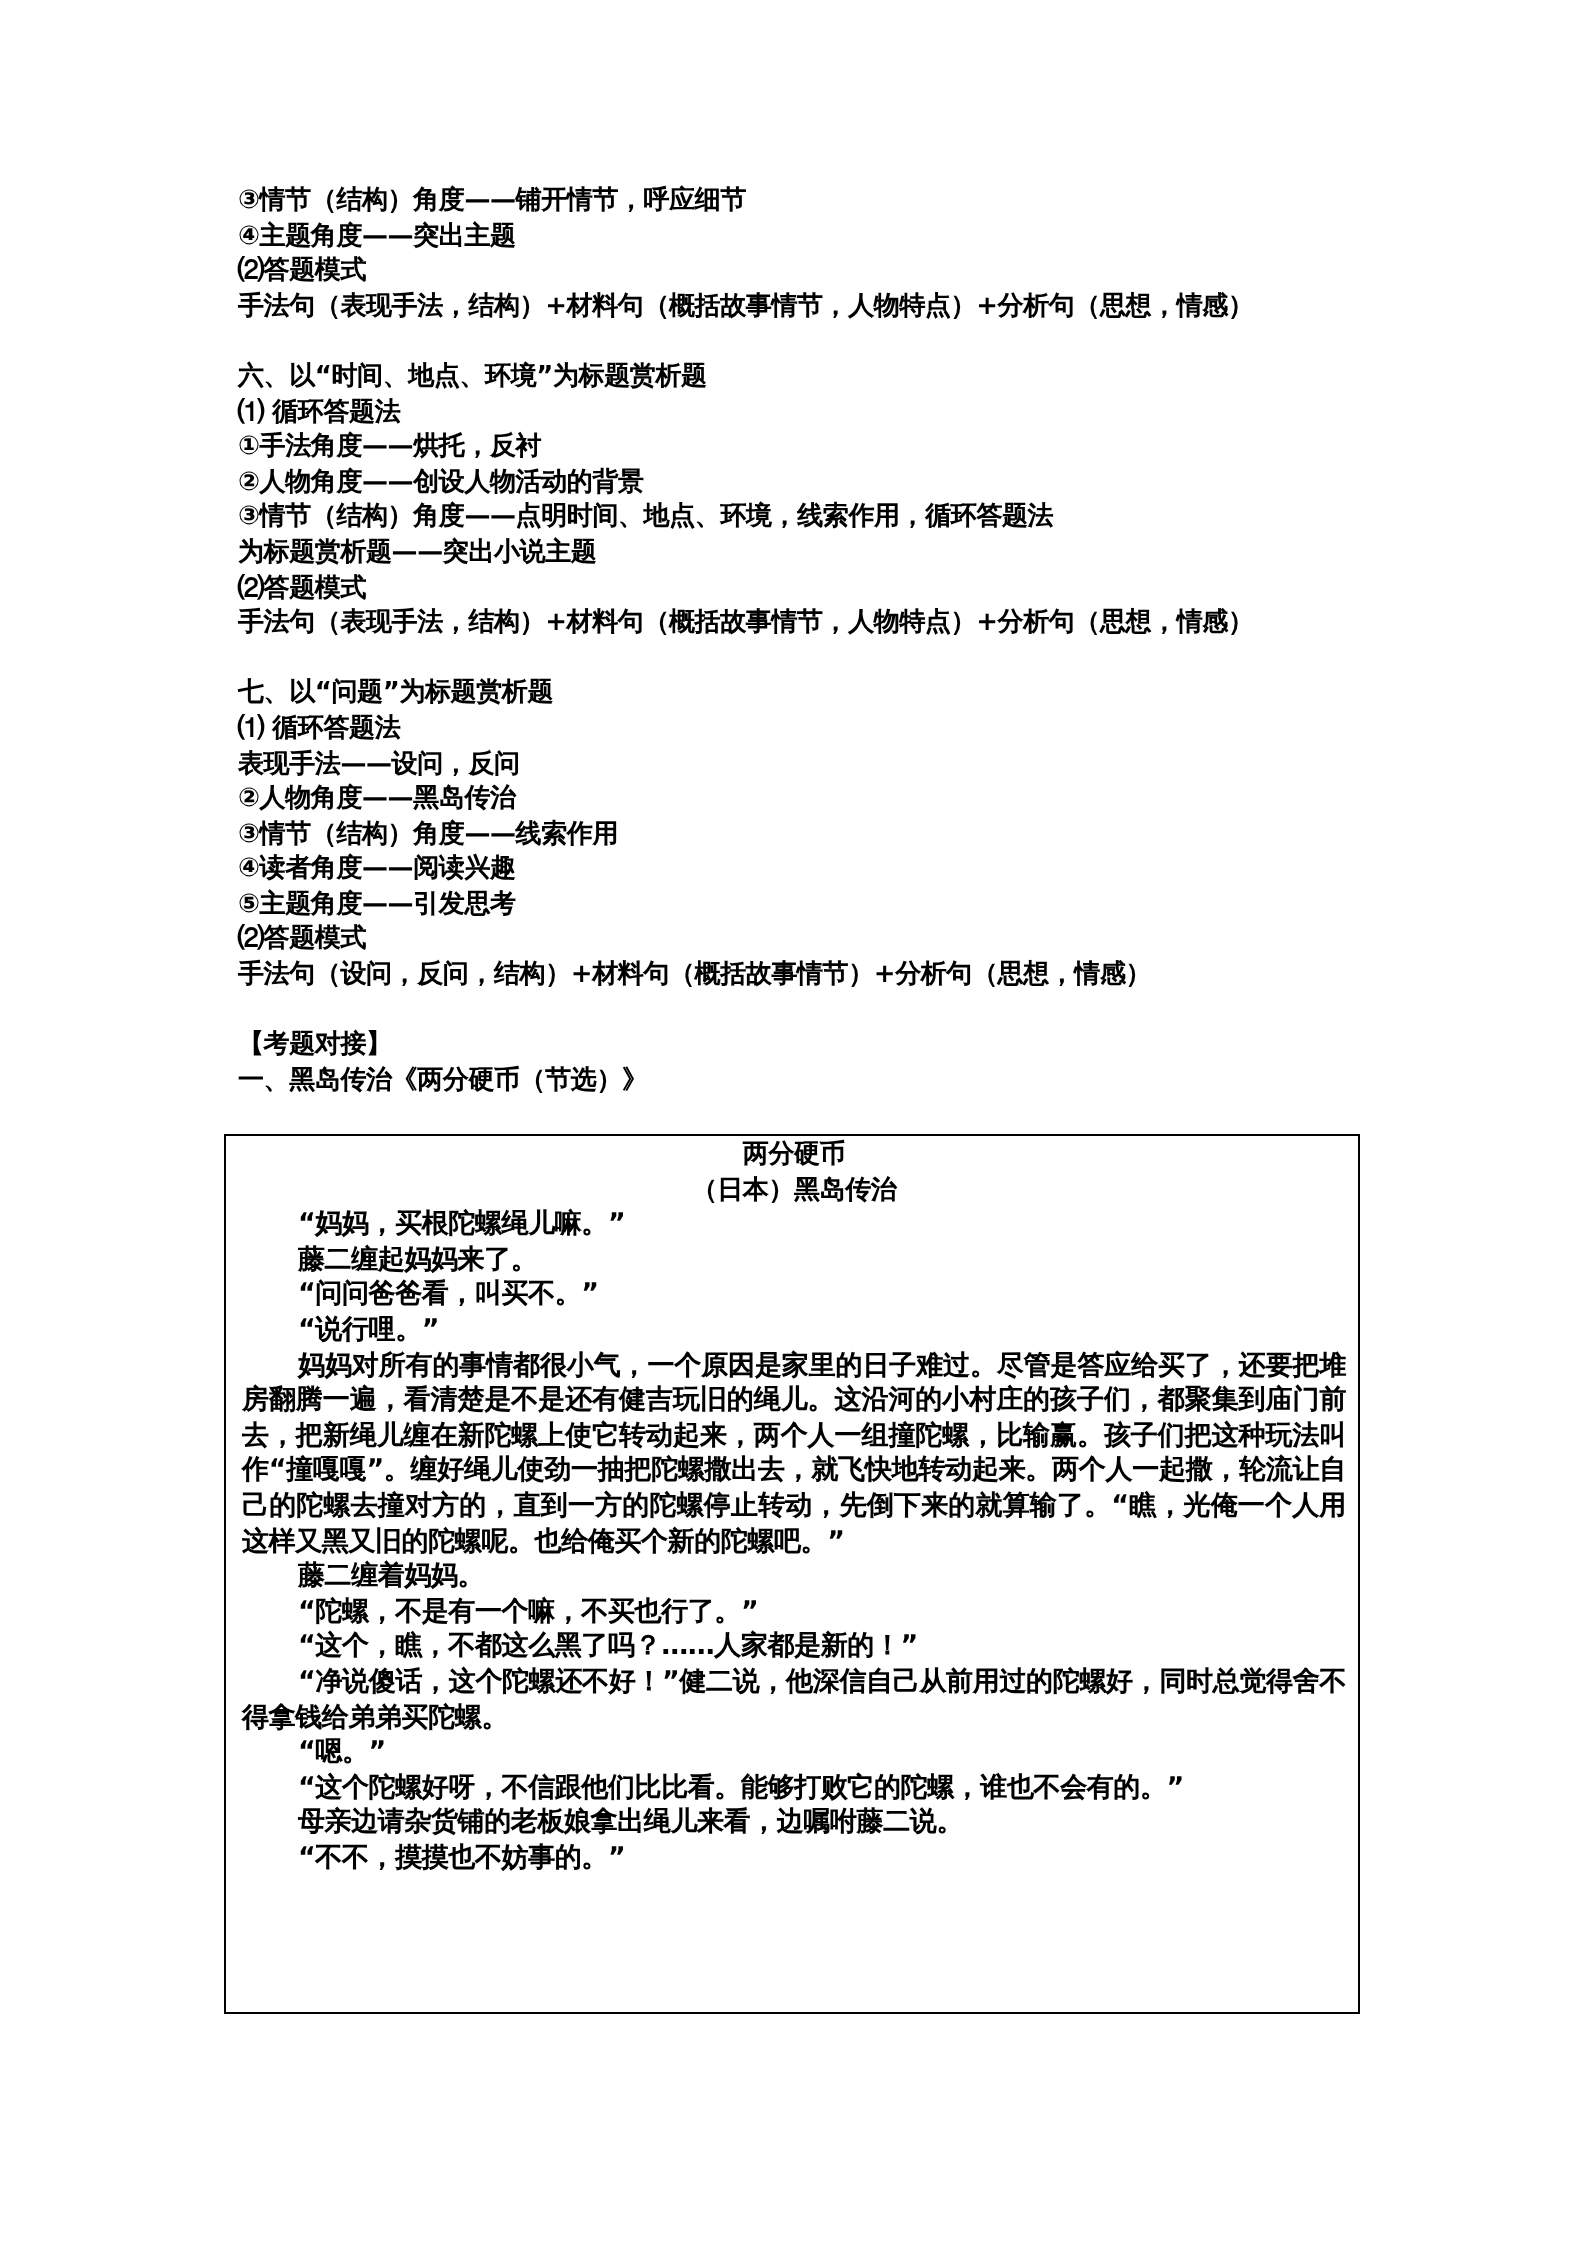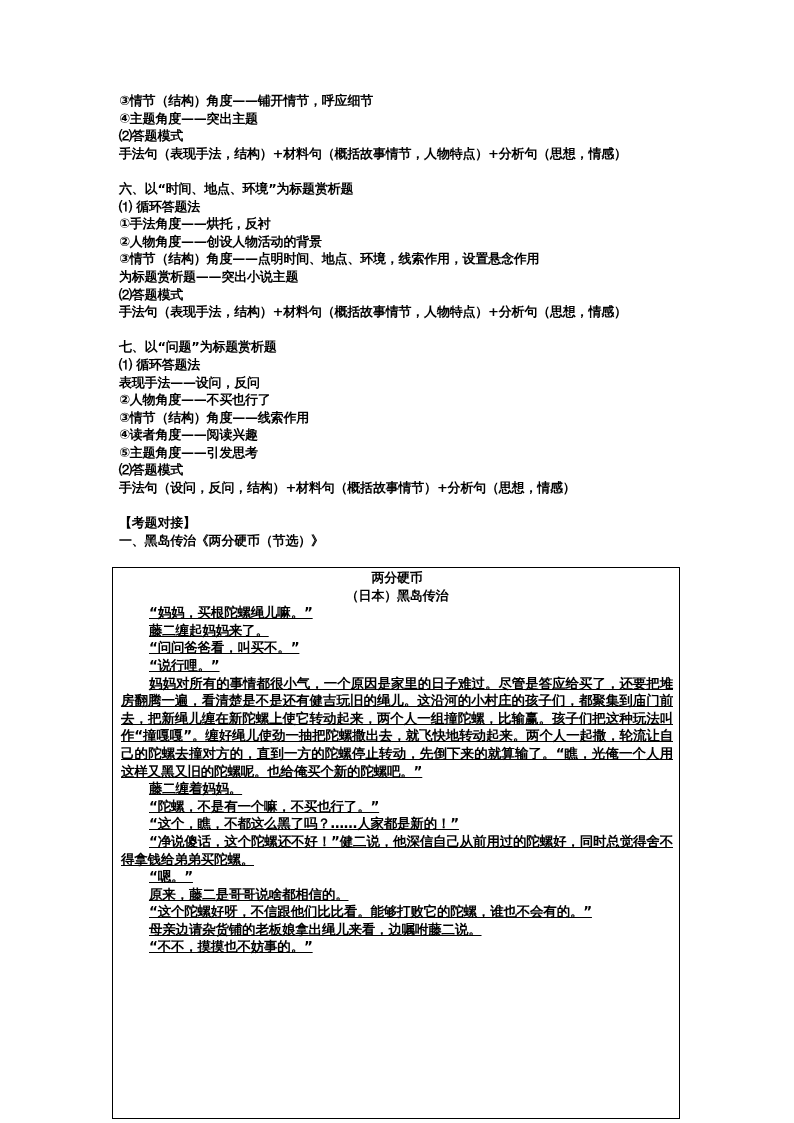--- a/index.html
+++ b/index.html
@@ -1,50 +1,50 @@
 <!DOCTYPE html>
 <html><head>
 <meta charset="utf-8">
 <style>
   html, body { margin:0; padding:0; background:#ffffff; }
   body { width:794px; height:1123px; position:relative; overflow:hidden;
          font-family: "DejaVu Sans", "Liberation Sans", sans-serif; color:#000; }
   .page { position:absolute; left:119px; top:92px; width:570px; }
   .line { font-size:13px; line-height:17.6px; height:17.6px; white-space:nowrap; font-weight:bold; letter-spacing:-0.2px; }
   .gap { height:17.6px; }
-  .box { position:absolute; left:112px; top:567px; width:568px; height:552px;
+  .box { position:absolute; left:112px; top:567px; width:568px; height:440px;
          border:1.3px solid #000; box-sizing:border-box; padding:1px 6px 0 8px; }
   .box .line { font-weight:bold; }
   .center { text-align:center; }
-  .para { font-size:13.5px; line-height:17.6px; font-weight:bold; text-indent:28px; text-align:justify; letter-spacing:-0.2px;text-decoration:underline; }
+  .para { font-size:13.5px; line-height:17.6px; font-weight:bold; text-indent:28px; text-align:justify; letter-spacing:-0.2px; }
 </style>
 </head>
 <body>
 
 <div class="page">
   <div class="line">③情节（结构）角度——铺开情节，呼应细节</div>
   <div class="line">④主题角度——突出主题</div>
   <div class="line">⑵答题模式</div>
   <div class="line">手法句（表现手法，结构）+材料句（概括故事情节，人物特点）+分析句（思想，情感）</div>
   <div class="gap"></div>
 
   <div class="line">六、以“时间、地点、环境”为标题赏析题</div>
   <div class="line">⑴ 循环答题法</div>
   <div class="line">①手法角度——烘托，反衬</div>
   <div class="line">②人物角度——创设人物活动的背景</div>
-  <div class="line">③情节（结构）角度——点明时间、地点、环境，线索作用，设置悬念作用</div>
+  <div class="line">③情节（结构）角度——点明时间、地点、环境，线索作用，循环答题法</div>
   <div class="line">为标题赏析题——突出小说主题</div>
   <div class="line">⑵答题模式</div>
   <div class="line">手法句（表现手法，结构）+材料句（概括故事情节，人物特点）+分析句（思想，情感）</div>
   <div class="gap"></div>
 
   <div class="line">七、以“问题”为标题赏析题</div>
   <div class="line">⑴ 循环答题法</div>
   <div class="line">表现手法——设问，反问</div>
-  <div class="line">②人物角度——不买也行了</div>
+  <div class="line">②人物角度——黑岛传治</div>
   <div class="line">③情节（结构）角度——线索作用</div>
   <div class="line">④读者角度——阅读兴趣</div>
   <div class="line">⑤主题角度——引发思考</div>
   <div class="line">⑵答题模式</div>
   <div class="line">手法句（设问，反问，结构）+材料句（概括故事情节）+分析句（思想，情感）</div>
   <div class="gap"></div>
 
   <div class="line">【考题对接】</div>
   <div class="line">一、黑岛传治《两分硬币（节选）》</div>
 </div>
@@ -55,17 +55,16 @@
   <div class="para">“妈妈，买根陀螺绳儿嘛。”</div>
   <div class="para">藤二缠起妈妈来了。</div>
   <div class="para">“问问爸爸看，叫买不。”</div>
   <div class="para">“说行哩。”</div>
   <div class="para">妈妈对所有的事情都很小气，一个原因是家里的日子难过。尽管是答应给买了，还要把堆房翻腾一遍，看清楚是不是还有健吉玩旧的绳儿。这沿河的小村庄的孩子们，都聚集到庙门前去，把新绳儿缠在新陀螺上使它转动起来，两个人一组撞陀螺，比输赢。孩子们把这种玩法叫作“撞嘎嘎”。缠好绳儿使劲一抽把陀螺撒出去，就飞快地转动起来。两个人一起撒，轮流让自己的陀螺去撞对方的，直到一方的陀螺停止转动，先倒下来的就算输了。“瞧，光俺一个人用这样又黑又旧的陀螺呢。也给俺买个新的陀螺吧。”</div>
   <div class="para">藤二缠着妈妈。</div>
   <div class="para">“陀螺，不是有一个嘛，不买也行了。”</div>
   <div class="para">“这个，瞧，不都这么黑了吗？……人家都是新的！”</div>
   <div class="para">“净说傻话，这个陀螺还不好！”健二说，他深信自己从前用过的陀螺好，同时总觉得舍不得拿钱给弟弟买陀螺。</div>
   <div class="para">“嗯。”</div>
-  <div class="para">原来，藤二是哥哥说啥都相信的。</div>
   <div class="para">“这个陀螺好呀，不信跟他们比比看。能够打败它的陀螺，谁也不会有的。”</div>
   <div class="para">母亲边请杂货铺的老板娘拿出绳儿来看，边嘱咐藤二说。</div>
   <div class="para">“不不，摸摸也不妨事的。”</div>
 </div>
 
 </body></html>

